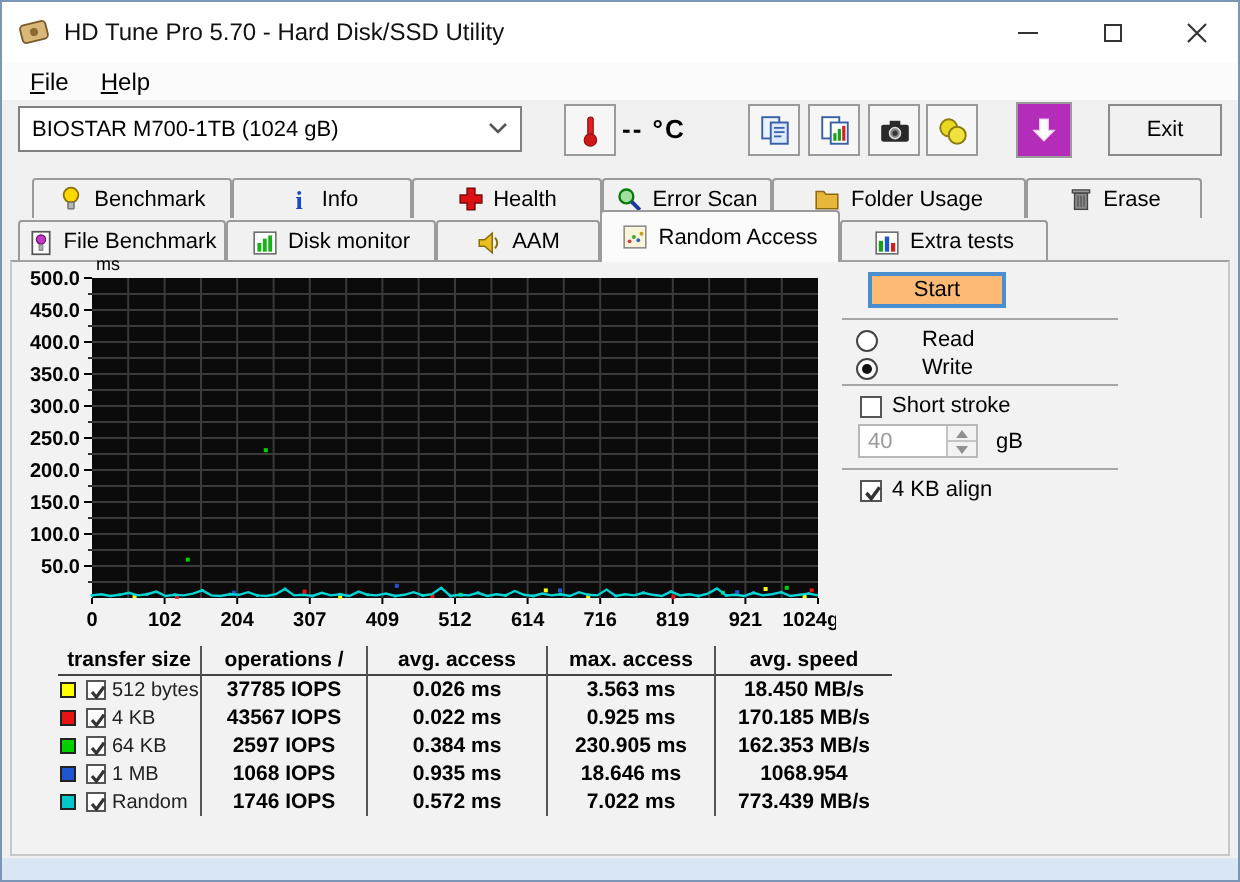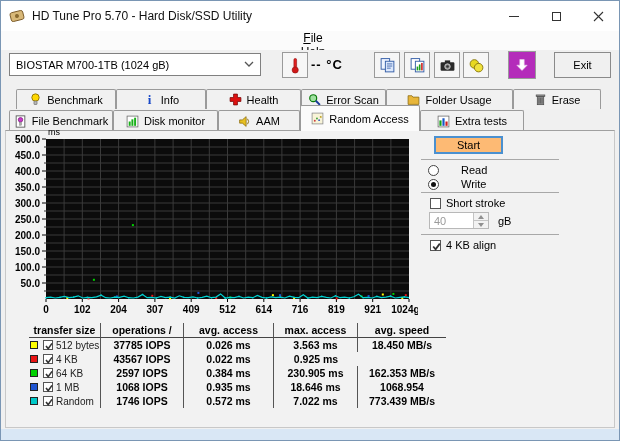--- a/index.html
+++ b/index.html
@@ -10,21 +10,21 @@
   
   .titlebar { position:absolute; left:0; top:0; right:0; height:30px; background:#ffffff; display:flex; align-items:center; padding-left:8px;text-align:center; }
   .app-icon { width:16px; height:16px; margin-right:7px; display:inline-flex; }
   .title-text { font-size:12px; color:#111; }
   .win-controls { position:absolute; right:0; top:0; height:30px; display:flex; }
   .win-btn { width:42px; height:30px; display:flex; align-items:center; justify-content:center; }
   .glyph-min { width:10px; height:1px; background:#333; display:block; }
   .glyph-max { width:9px; height:9px; border:1px solid #333; display:block; }
 
   
-  .menubar { position:absolute; left:0; top:30px; right:0; height:19px; background:#fbfbfb; display:flex; align-items:center; padding-left:6px; font-size:12px;flex-direction:column; }
+  .menubar { position:absolute; left:0; top:30px; right:0; height:19px; background:#fbfbfb; display:flex; align-items:center; padding-left:6px; font-size:12px; }
   .menu-item { padding:0 8px; height:19px; display:flex; align-items:center; }
   .menu-item u { text-decoration:underline; }
 
   
   .toolbar { position:absolute; left:0; top:49px; right:0; height:35px; background:#f0f0f0; }
   .device-select { position:absolute; left:8px; top:3px; width:252px; height:23px; background:#fff; border:1px solid #808080; display:flex; align-items:center; padding:0 6px; font-size:11px; }
   .dd-arrow { margin-left:auto; display:inline-flex; }
   .tool-btn { position:absolute; top:2px; width:26px; height:26px; border:1px solid #9a9a9a; background:#f6f6f6; display:flex; align-items:center; justify-content:center; }
   .temp-text { position:absolute; left:310px; top:7px; font-size:13px; font-weight:600; letter-spacing:1px; }
   .btn-download { background:#b42cba; }
@@ -496,20 +496,21 @@
           <span class="cb">
             <svg viewBox="0 0 10 10">
               <path d="M2 5l2.2 2.6L8 2.4" fill="none" stroke="#333" stroke-width="1.6"></path>
             </svg>
           </span>
           <span class="row-label">4 KB</span>
         </div>
         <div class="tcell" style="width: 83px;">43567 IOPS</div>
         <div class="tcell" style="width: 90px;">0.022 ms</div>
         <div class="tcell" style="width: 84px;">0.925 ms</div>
+        <div class="tcell" style="width: 88px;">170.185 MB/s</div>
       </div>
       <div class="trow">
         <div class="tcell c0" style="width: 72px;">
           <span class="swatch" style="background: rgb(0, 208, 0);"></span>
           <span class="cb">
             <svg viewBox="0 0 10 10">
               <path d="M2 5l2.2 2.6L8 2.4" fill="none" stroke="#333" stroke-width="1.6"></path>
             </svg>
           </span>
           <span class="row-label">64 KB</span>

